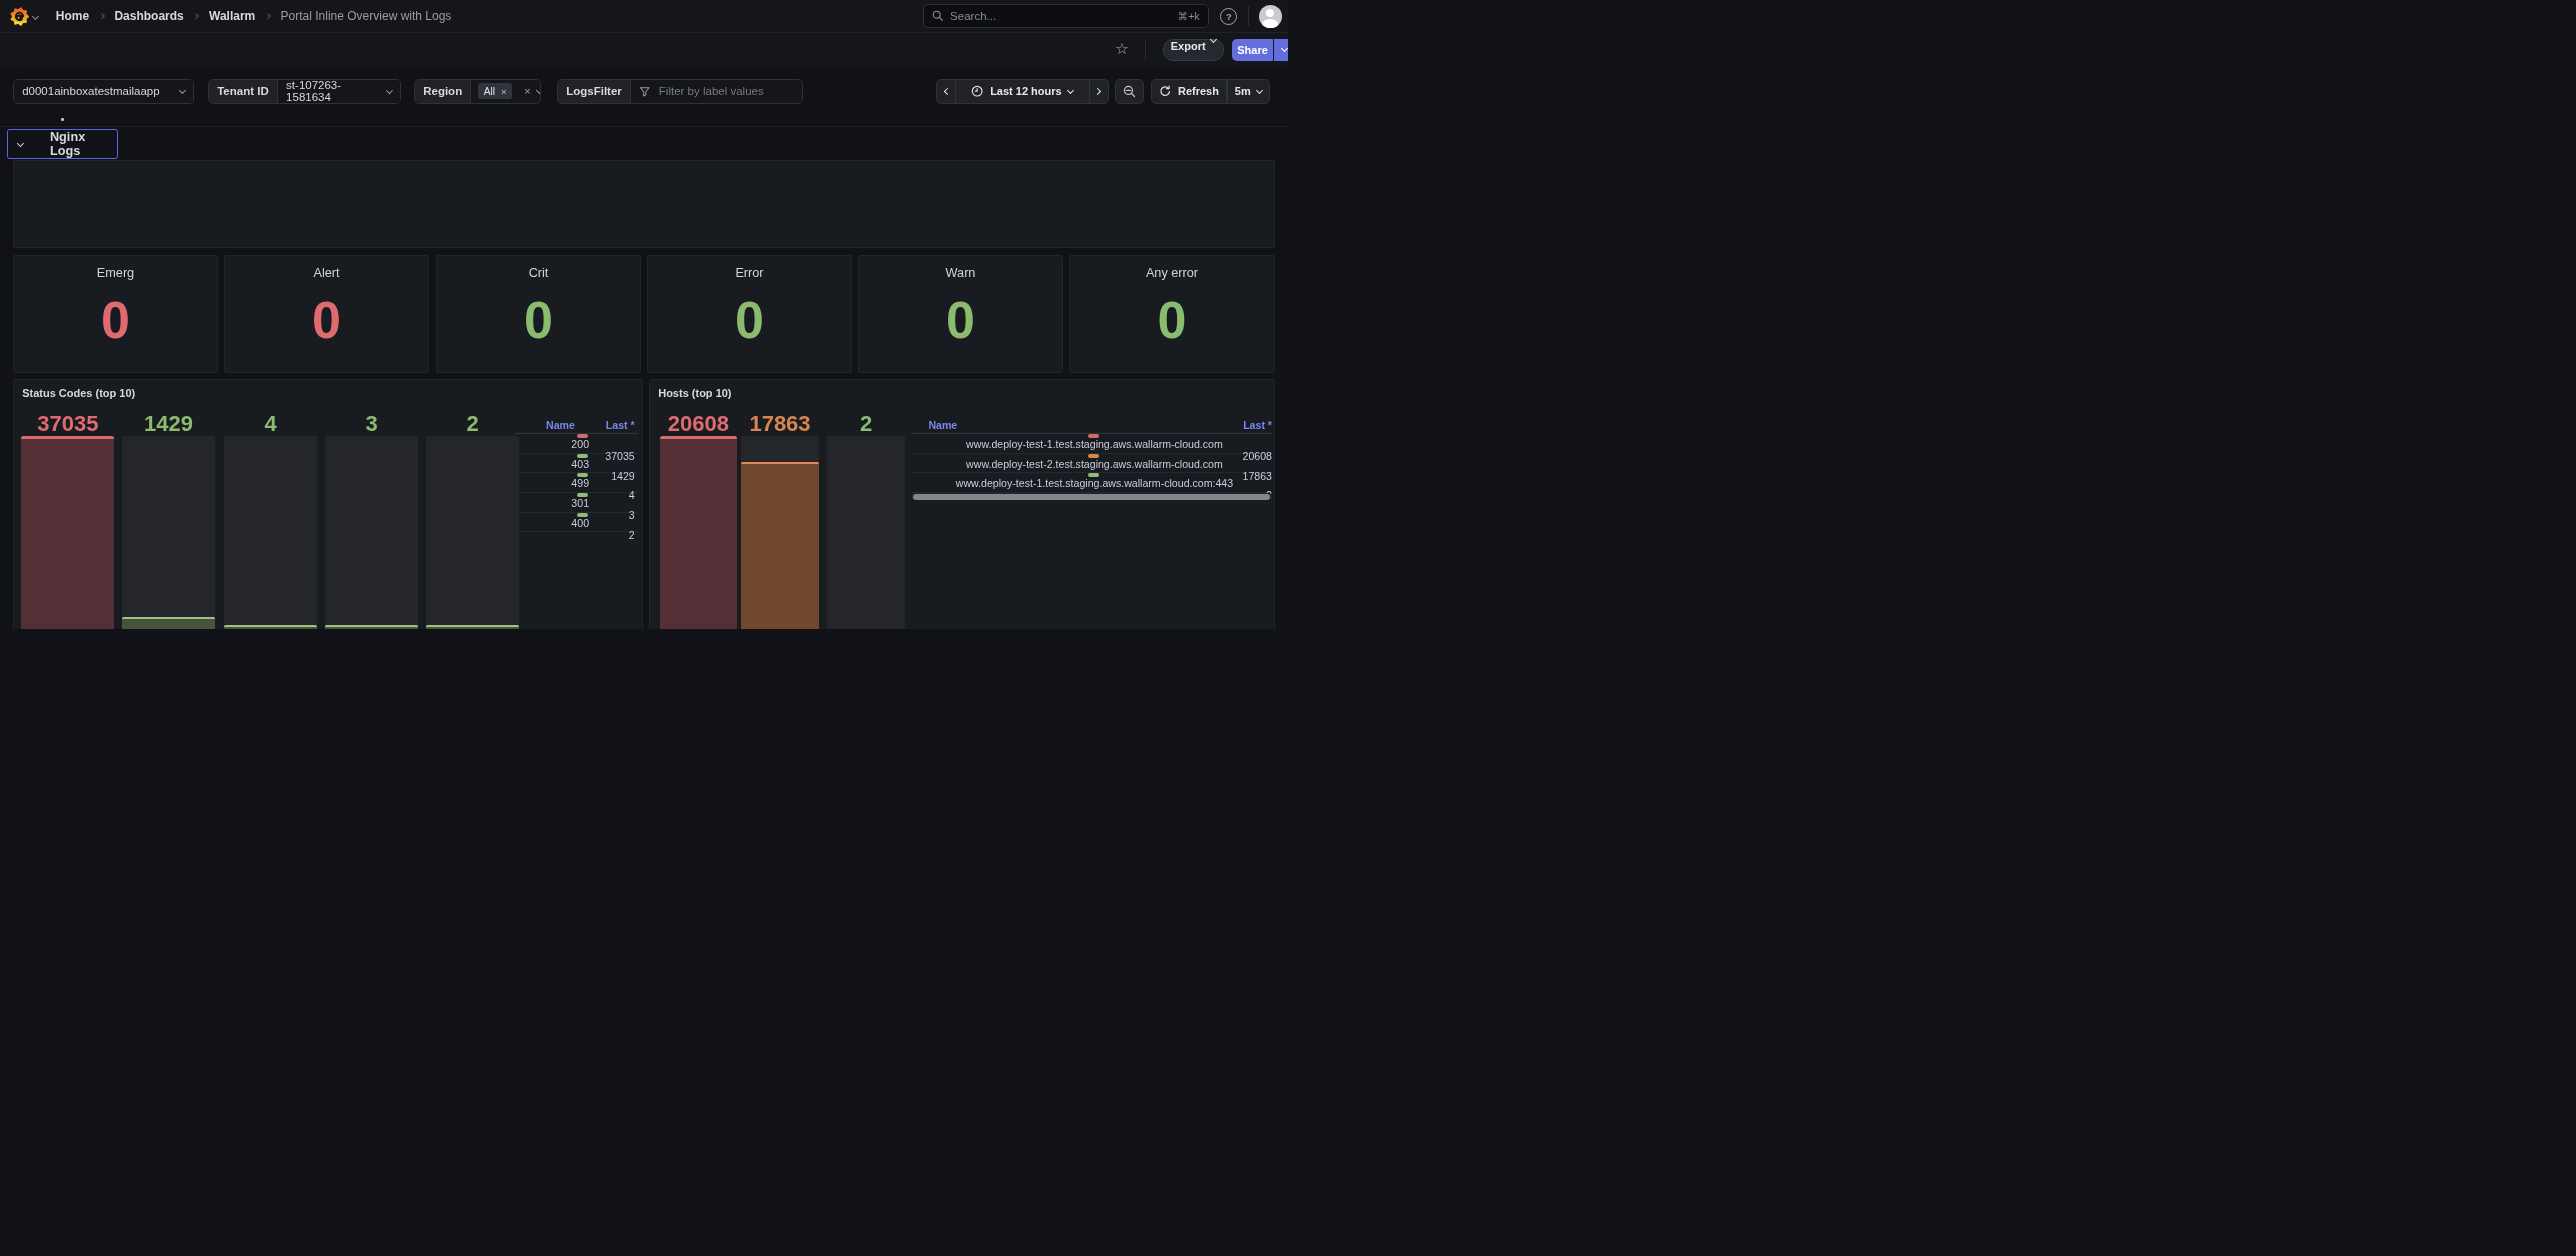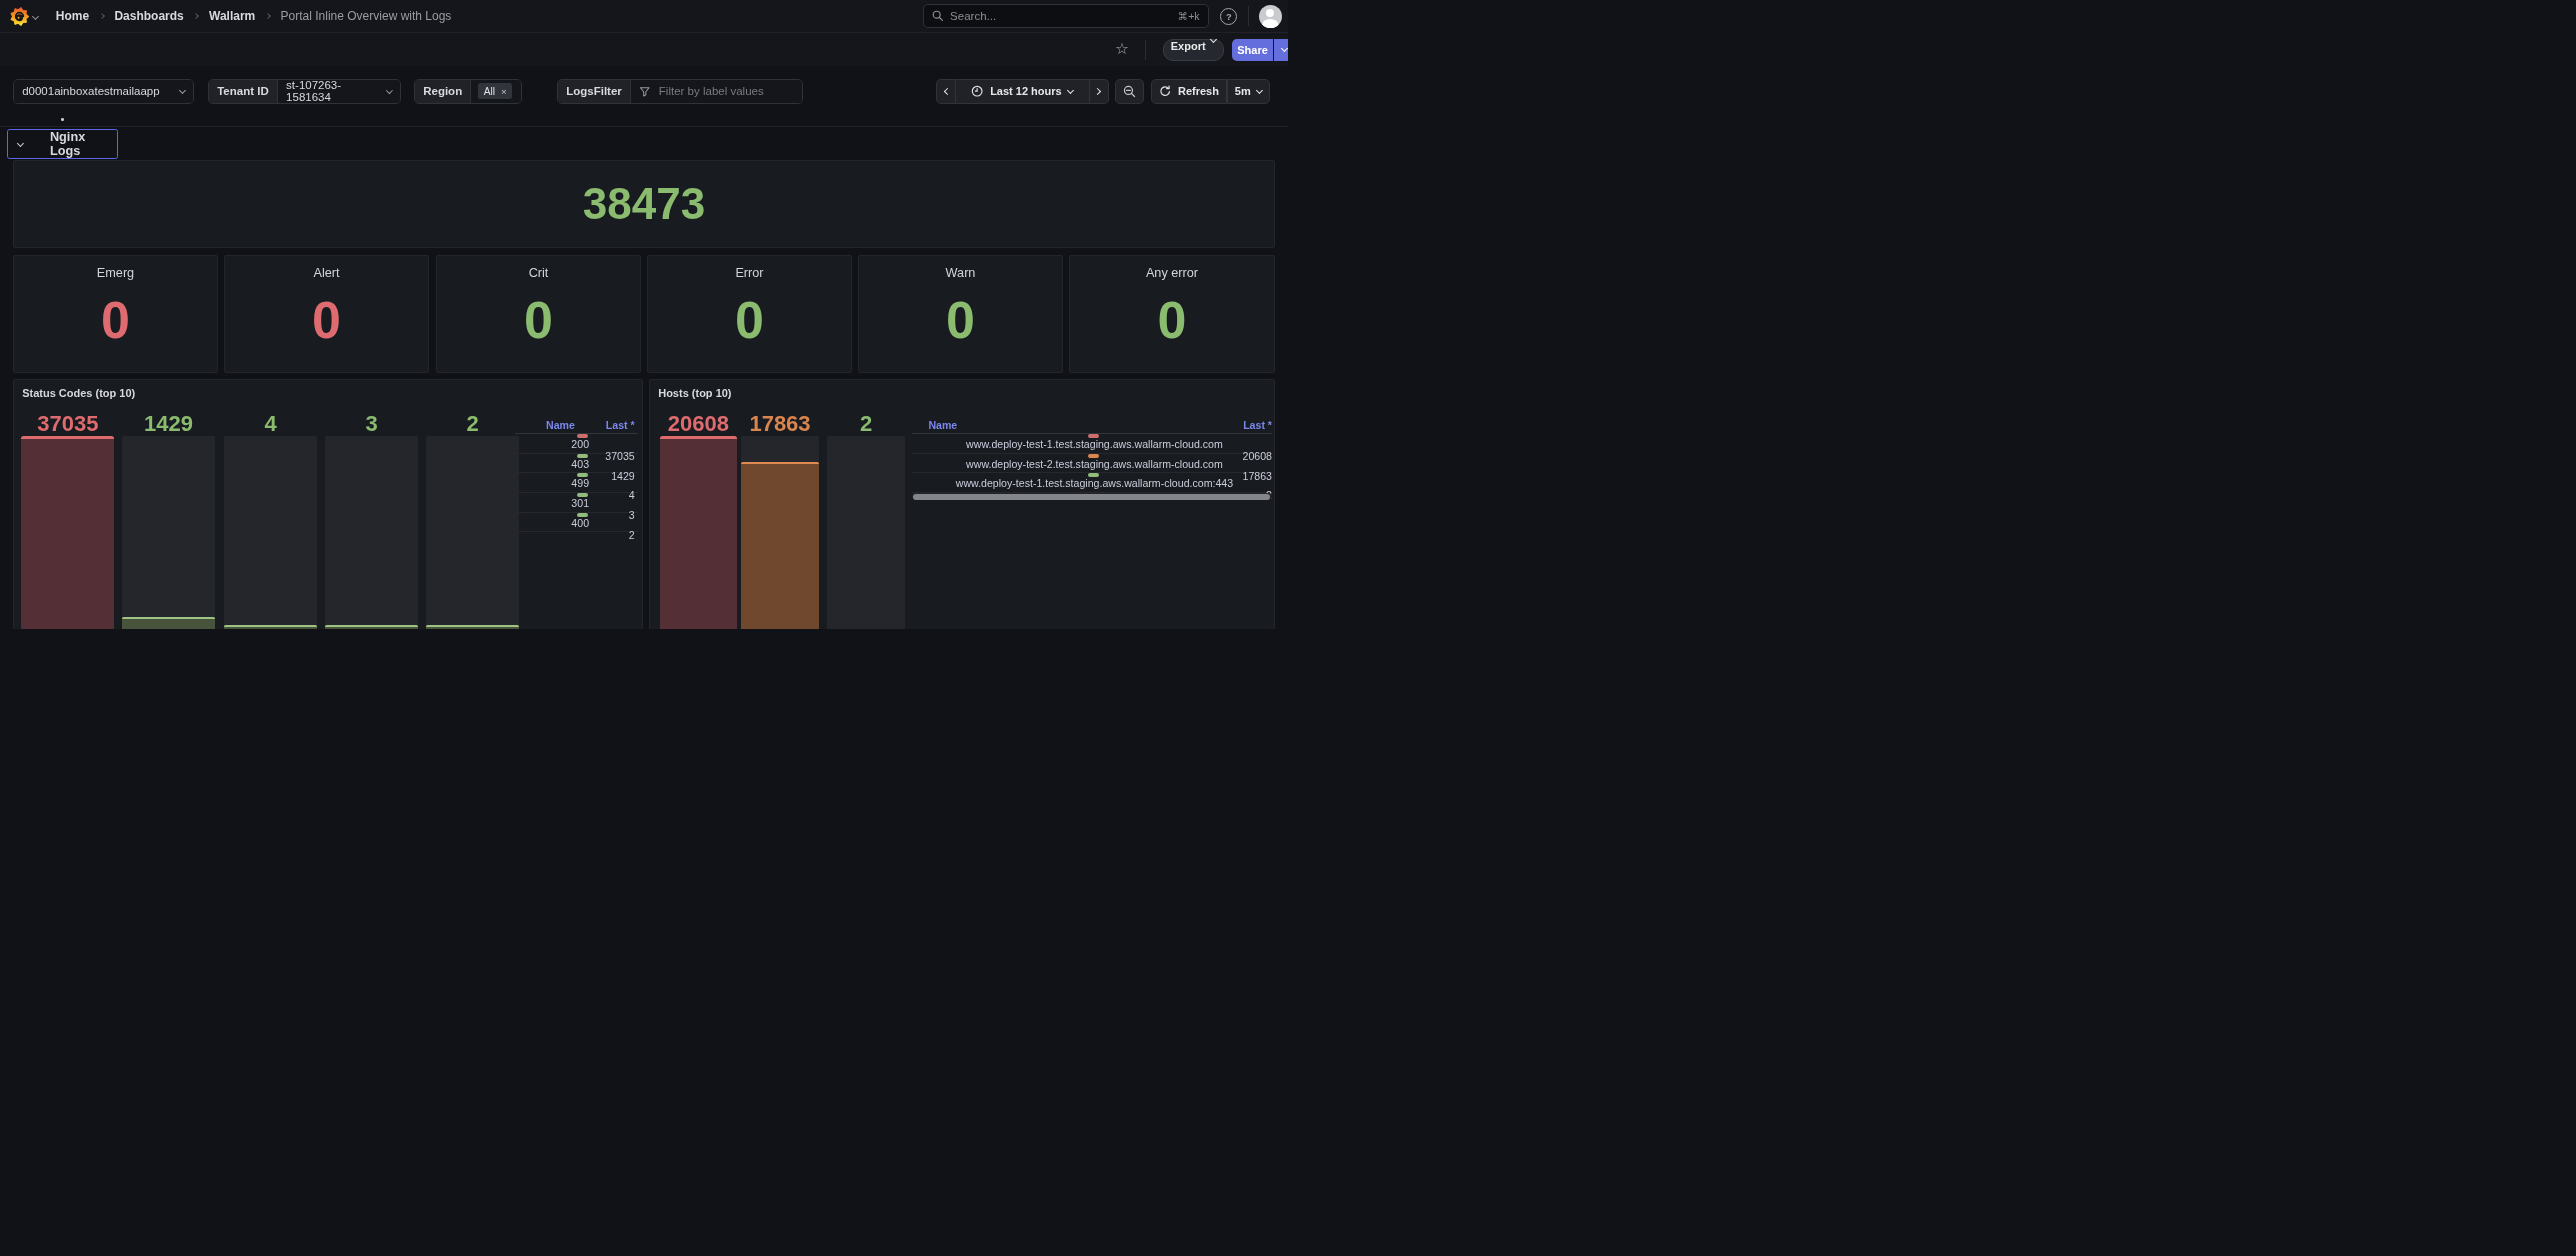--- a/index.html
+++ b/index.html
@@ -153,21 +153,21 @@
 </div>
 
 <div class="fbox" style="left:208px;top:79px;width:193px">
   <div class="lab">Tenant ID</div>
   <div class="val">
     <span>st-107263-1581634</span>
     <span class="cv" style="margin-left:auto;margin-top:-2.5px;color:#9A9CA3"></span>
   </div>
 </div>
 
-<div class="fbox" style="left:414px;top:79px;width:108px">
+<div class="fbox" style="left:414px;top:79px;width:127px">
   <div class="lab">Region</div>
   <div class="val" style="gap:6.6px;padding:0 6.6px">
     <span class="chip">
       <span>All</span>
       <span class="x">×</span>
     </span>
     <span class="clear-x" style="margin-left:4.9px">×</span>
     <span class="cv" style="margin-top:-2.5px;color:#9A9CA3"></span>
   </div>
 </div>
@@ -230,21 +230,20 @@
 </div>
 
 <div class="rowline"></div>
 <div class="rowdot"></div>
 <div class="section-hdr">
   <span class="cv" style="margin-top:-1.6px"></span>
   <span class="ttl">Nginx Logs</span>
 </div>
 
 <div class="panel" style="left:13px;top:160px;width:1262px;height:88px">
-  <div class="count-value" style="color: rgb(138, 187, 111);">38473</div>
 </div>
 
 <div class="panel" style="left:13px;top:255px;width:205px;height:118px">
   <div class="stat-title">Emerg</div>
   <div class="stat-value" style="color: rgb(222, 107, 111);">0</div>
 </div>
 <div class="panel" style="left:224px;top:255px;width:205px;height:118px">
   <div class="stat-title">Alert</div>
   <div class="stat-value" style="color: rgb(222, 107, 111);">0</div>
 </div>

